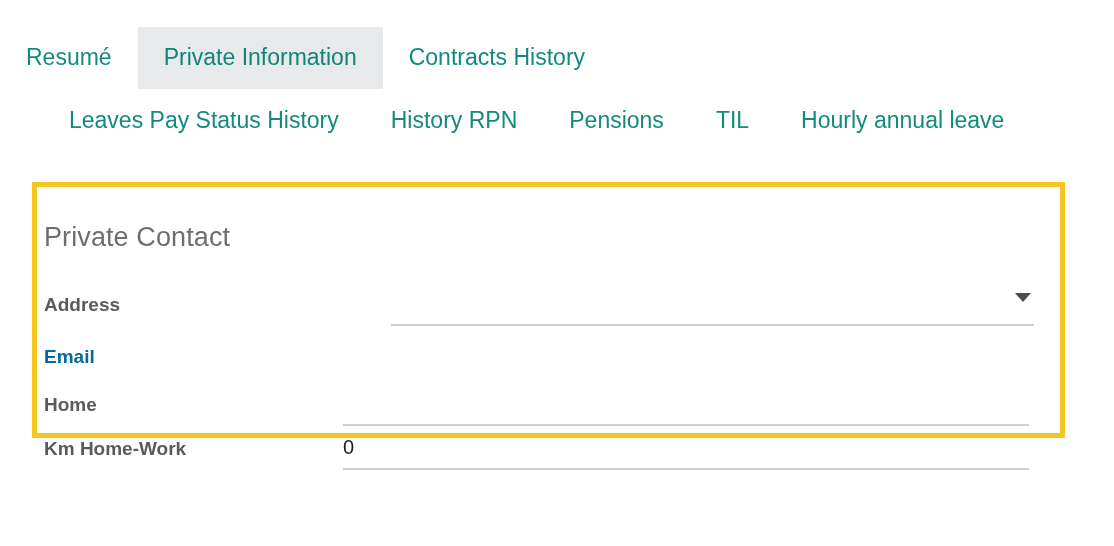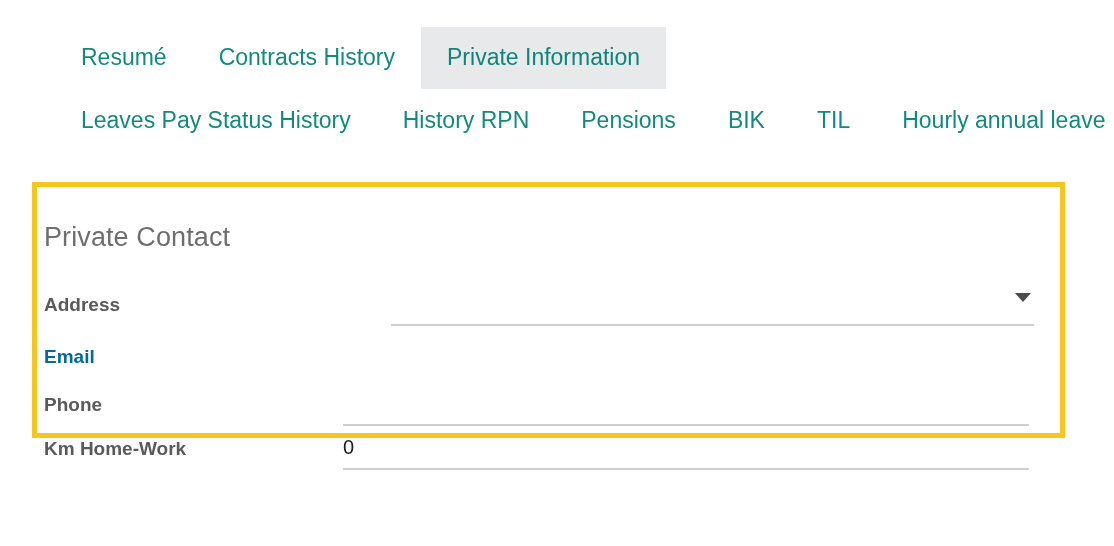--- a/index.html
+++ b/index.html
@@ -23,24 +23,24 @@
     left: 0;
     top: 0;
     width: 1114px;
     padding-top: 27px;
     box-sizing: border-box;
   }
   .tabrow {
     display: flex;
     align-items: flex-start;
     white-space: nowrap;
-    padding-left: 55px;
   }
   .tabrow.row2 {
     margin-top: 1px;
+    margin-left: 43px;
   }
   .tab {
     color: #138a7d;
     font-size: 23px;
     font-weight: 400;
     line-height: 1;
     padding: 19px 26px 20px 26px;
     background: transparent;
     cursor: pointer;
     user-select: none;
@@ -143,29 +143,28 @@
     cursor: pointer;
   }
 </style>
 </head>
 <body>
 
 <div class="tabbar">
 
   <div class="tabrow row1">
     <div class="tab">Resumé</div>
+    <div class="tab active">Private Information</div>
     <div class="tab">Contracts History</div>
-    <div class="tab active">Private Information</div>
   </div>
 
   <div class="tabrow row2">
     <div class="tab">Leaves Pay Status History</div>
     <div class="tab">History RPN</div>
     <div class="tab">Pensions</div>
-    <div class="tab">BIK</div>
     <div class="tab">TIL</div>
     <div class="tab">Hourly annual leave</div>
   </div>
 
 </div>
 
 <div class="form-area">
 
   <div class="group-title">Private Contact</div>
 
@@ -178,21 +177,21 @@
   </div>
 
   <div class="field-row r-email">
     <div class="field-label muted">Email</div>
     <div class="field-control no-rule">
       <input class="field-value" type="text" readonly="" value="" style="">
     </div>
   </div>
 
   <div class="field-row r-phone">
-    <div class="field-label">Phone</div>
+    <div class="field-label">Home</div>
     <div class="field-control">
       <input class="field-value" type="text" value="" style="">
     </div>
   </div>
 
   <div class="field-row r-km">
     <div class="field-label">Km Home-Work</div>
     <div class="field-control">
       <input class="field-value" type="text" value="0" style="">
     </div>

